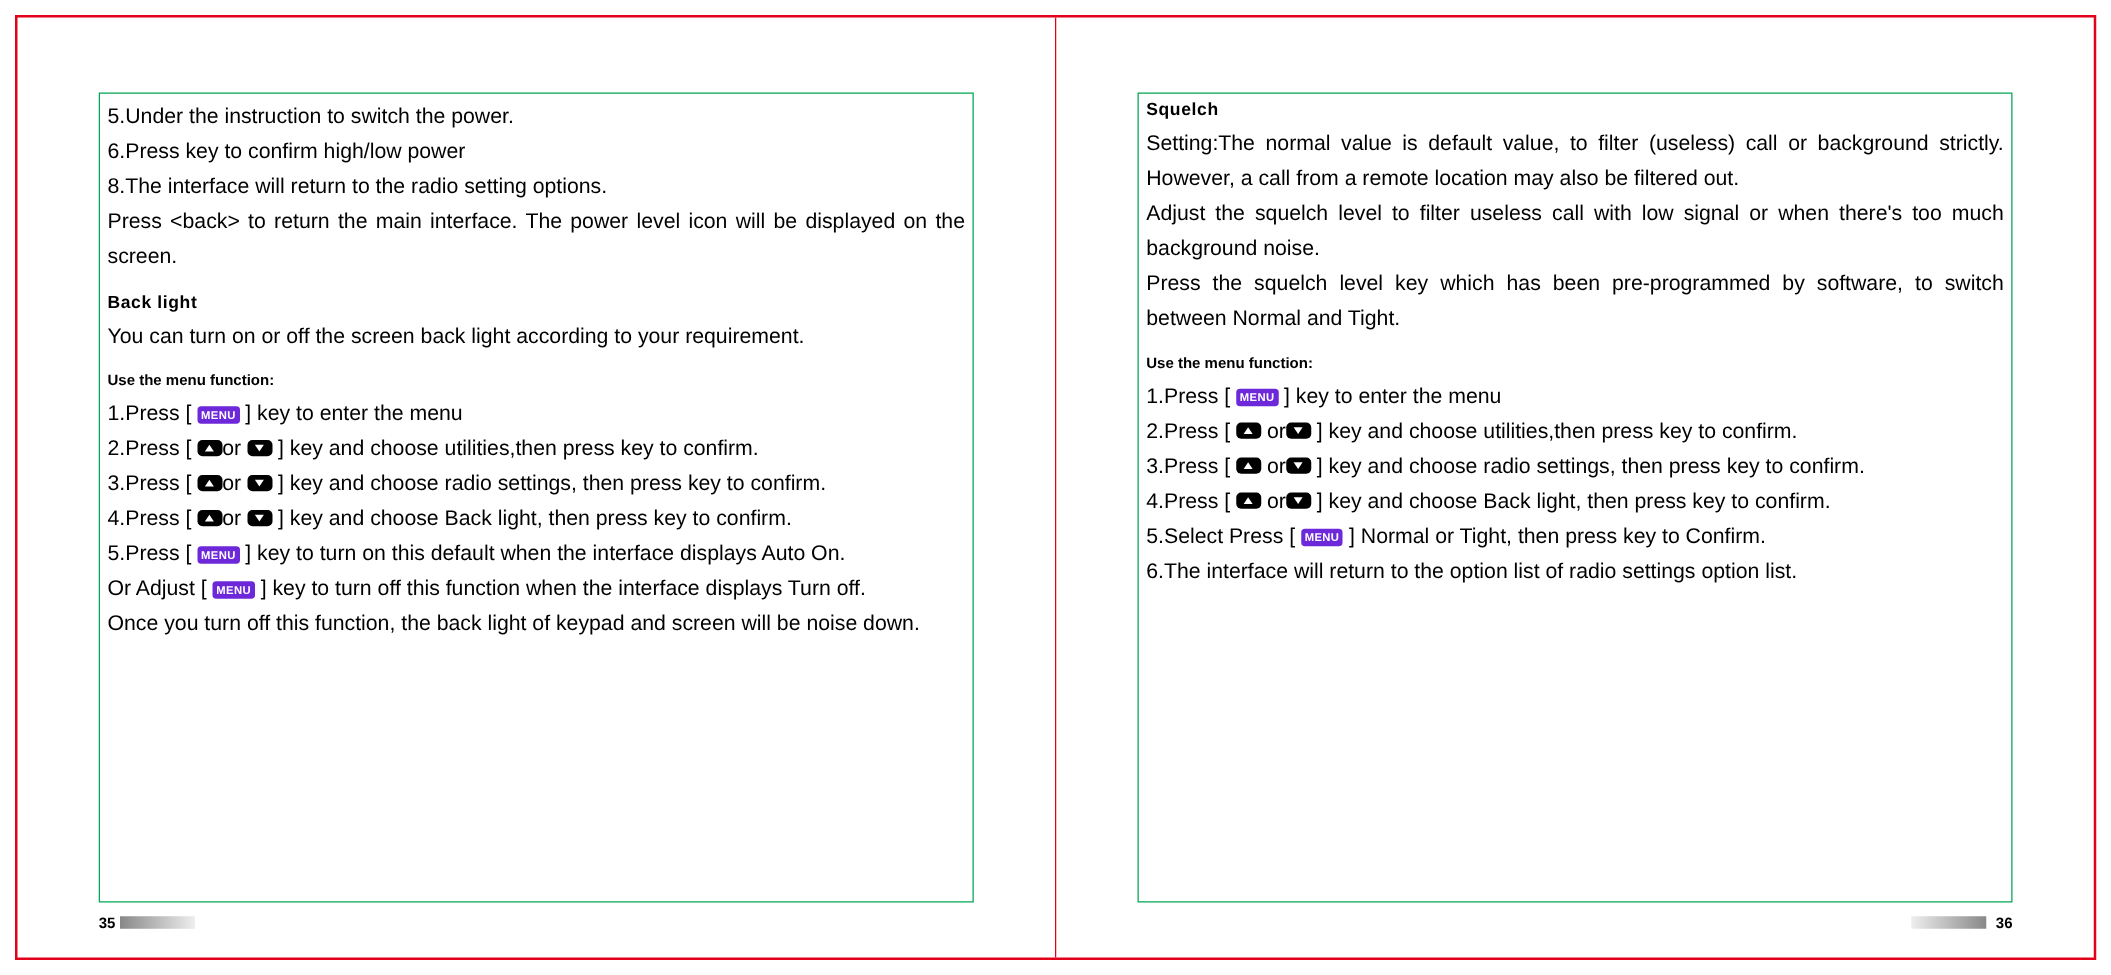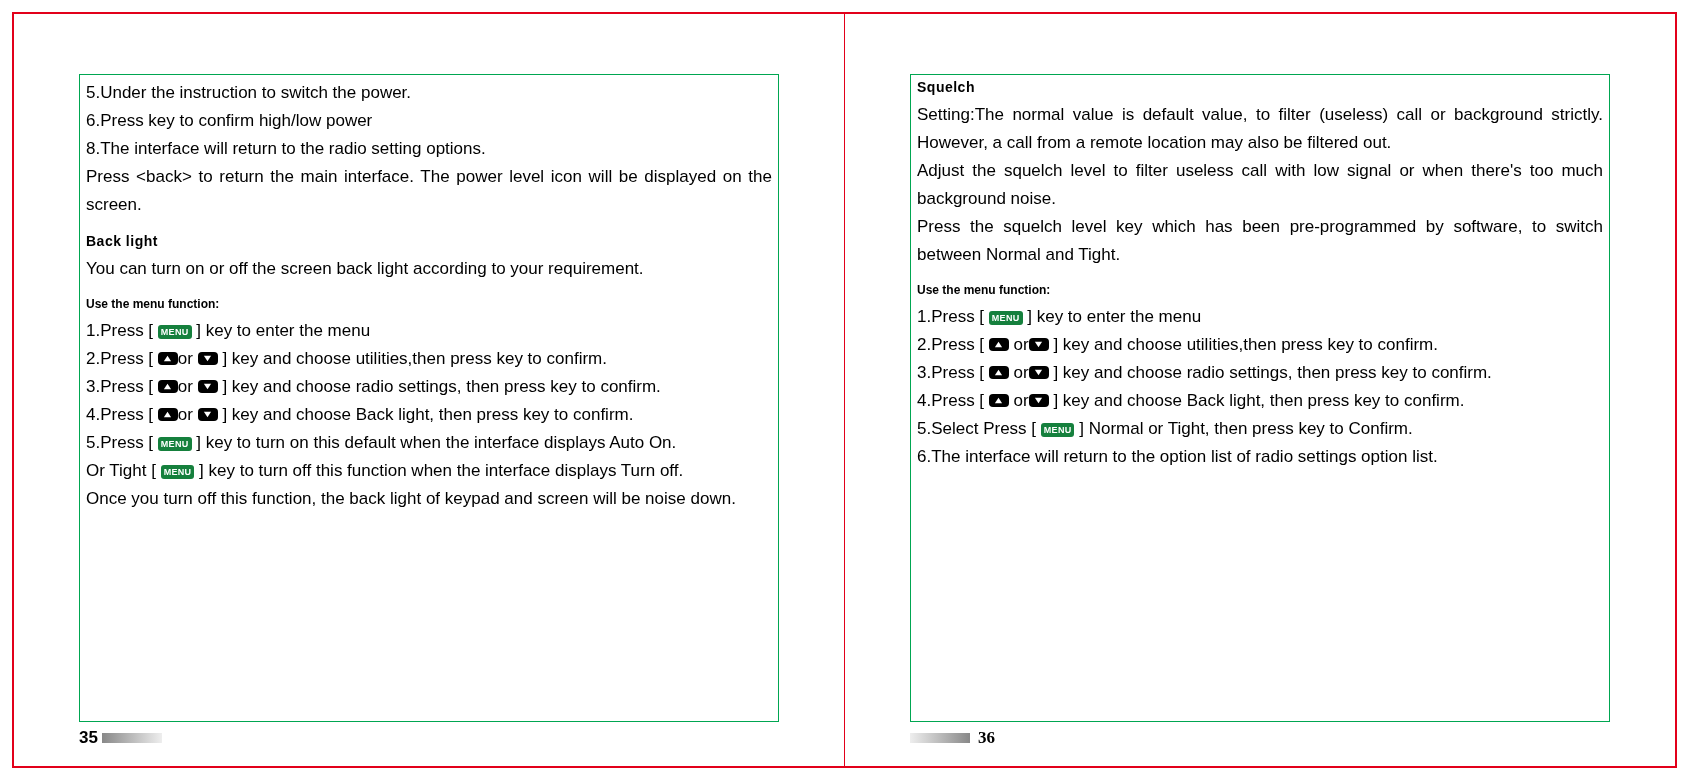--- a/index.html
+++ b/index.html
@@ -33,23 +33,23 @@
     flex: 1;
     overflow: hidden;
   }
   .footer {
     display: flex;
     align-items: center;
     justify-content: space-between;
     margin-top: 8px;
     height: 16px;
   }
-  .footer.right { justify-content: flex-start; font-family: Liberation Serif, serif; }
+  .footer.right { justify-content: flex-end; }
   .pnum {
-    font-size: 17px;
+    font-size: 12px;
     font-weight: bold;
   }
   .grad {
     width: 60px;
     height: 10px;
   }
   .grad.l { background: linear-gradient(to right, #888, #eee); }
   .grad.r { background: linear-gradient(to left, #888, #eee); margin-right: 4px;}
   .footer-wrap { display:flex; align-items:center; gap:4px;}
   p, .line {
@@ -68,21 +68,21 @@
   h3.sub {
     font-size: 12px;
     font-weight: bold;
     margin-top: 14px;
     margin-bottom: 6px;
   }
   .menu-key {
     display: inline-flex;
     align-items: center;
     justify-content: center;
-    background: #15803d;
+    background: #6d28d9;
     color: #fff;
     font-size: 9px;
     font-weight: bold;
     letter-spacing: 0.3px;
     padding: 1px 3px;
     border-radius: 3px;
     vertical-align: 1px;
     min-width: 32px;
     height: 14px;
   }
@@ -150,21 +150,21 @@
           </span><span>or</span> <span class="arrow-key">
             <svg viewBox="0 0 10 10">
               <polygon points="1,2 9,2 5,8"></polygon>
             </svg>
           </span><span> ] key and choose Back light, then press  key to confirm.</span>
       </p>
       <p class="line">
         <span>5.Press [ </span><span class="menu-key">MENU</span><span> ] key to turn on this default when the interface displays Auto On.</span>
       </p>
       <p class="line">
-        <span>Or Tight [ </span><span class="menu-key">MENU</span><span> ] key to turn off this function when the interface displays Turn off.</span>
+        <span>Or Adjust [ </span><span class="menu-key">MENU</span><span> ] key to turn off this function when the interface displays Turn off.</span>
       </p>
       <p class="line">Once you turn off this function, the back light of keypad and screen will be noise down.</p>
     </div>
     <div class="footer">
       <div class="footer-wrap">
         <span class="pnum">35</span>
         <span class="grad l"></span>
       </div>
     </div>
   </div>

